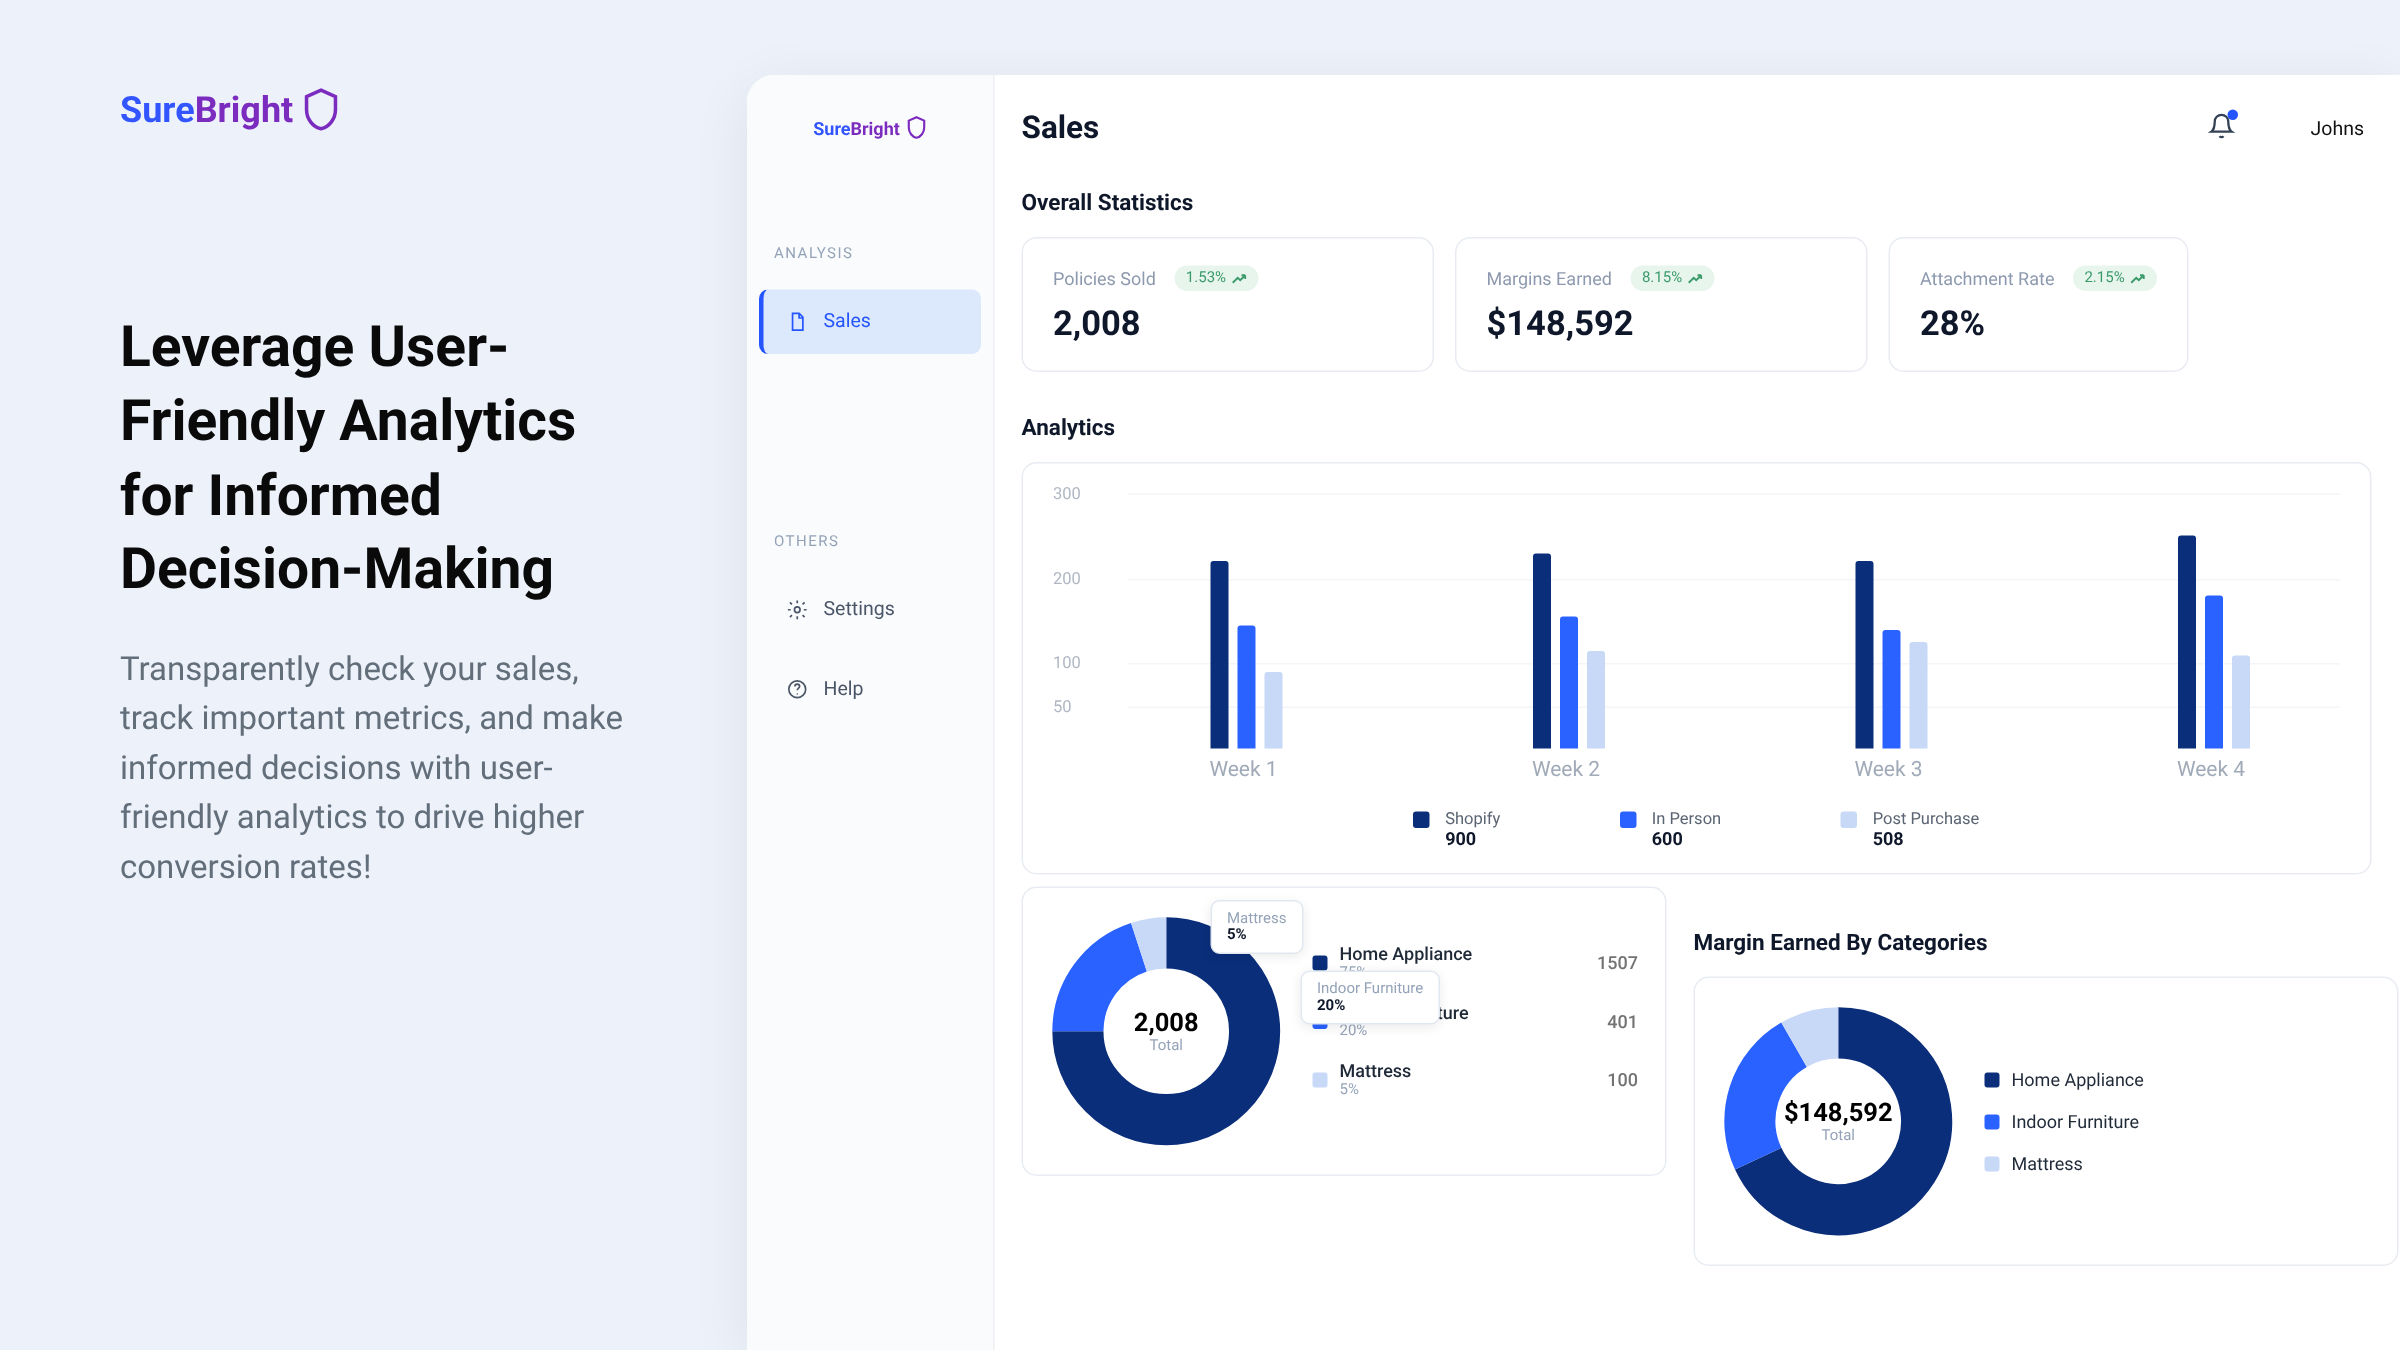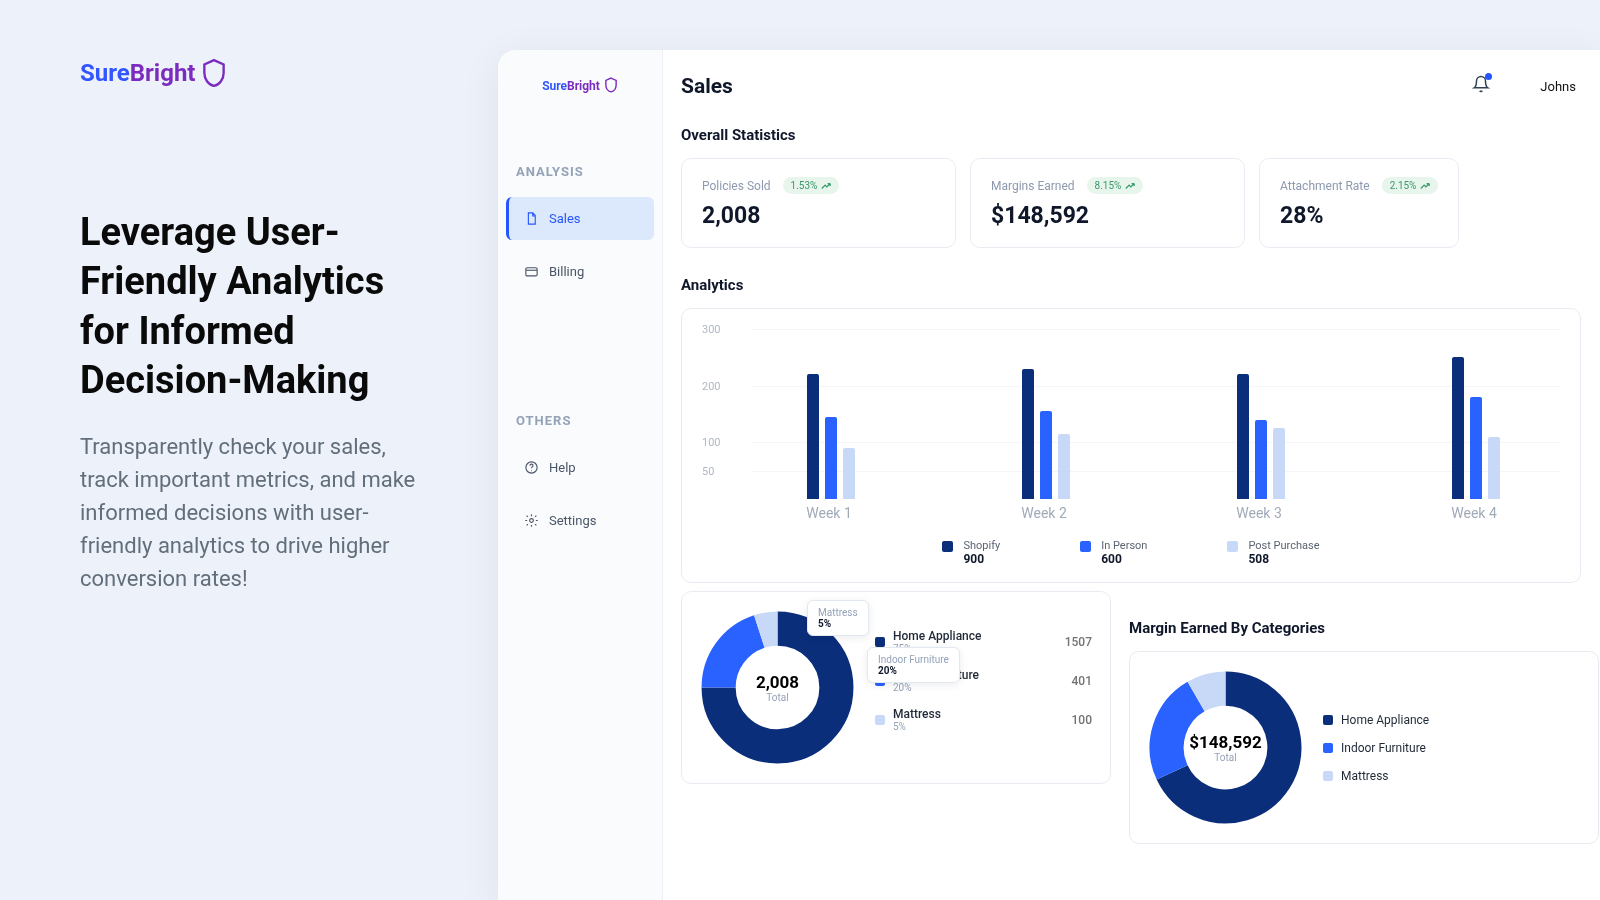--- a/index.html
+++ b/index.html
@@ -57,24 +57,24 @@
   background: #fafbfc;
   border-right: 1px solid #eef0f3;
   padding: 25px 0;
   flex-shrink: 0;
 }
 .sidebar .mini-logo { text-align: center; margin-bottom: 70px; }
 .sidebar .mini-logo .wordmark { font-size: 12px; font-weight: 700; }
 .sidebar .mini-logo .sure { color: #3355ff; }
 .sidebar .mini-logo .bright { color: #7b2cbf; }
 .sb-section-label {
-  font-size: 13px;
+  font-size: 10px;
   letter-spacing: 1px;
   color: #94a3b8;
-  font-weight: 700;
+  font-weight: 400;
   padding: 0 18px;
   margin-bottom: 18px;
 }
 .sb-items { margin-bottom: 120px; }
 .sb-item {
   display: flex;
   align-items: center;
   gap: 10px;
   padding: 14px 18px;
   font-size: 13px;
@@ -206,44 +206,37 @@
         </svg>
     </div>
     <div class="sb-section-label">ANALYSIS</div>
     <div class="sb-items" id="sb-items-1">
         <div class="sb-item active">
           <svg viewBox="0 0 24 24">
             <path d="M7 3h7l4 4v14H7z M14 3v5h4" fill="none" stroke="#2555ff" stroke-width="1.8"></path>
           </svg>
           <span>Sales</span>
         </div>
+      </div>
+    <div class="sb-section-label">OTHERS</div>
+    <div id="sb-items-2">
         <div class="sb-item">
           <svg viewBox="0 0 24 24">
-            <rect x="3" y="6" width="18" height="13" rx="2" fill="none" stroke="#4a5568" stroke-width="1.8"></rect>
-            <line x1="3" y1="10" x2="21" y2="10" stroke="#4a5568" stroke-width="1.8"></line>
+            <circle cx="12" cy="12" r="3" fill="none" stroke="#4a5568" stroke-width="1.8"></circle>
+            <path d="M12 2v3M12 19v3M4.2 4.2l2.1 2.1M17.7 17.7l2.1 2.1M2 12h3M19 12h3M4.2 19.8l2.1-2.1M17.7 6.3l2.1-2.1" stroke="#4a5568" stroke-width="1.8"></path>
           </svg>
-          <span>Billing</span>
-        </div>
-      </div>
-    <div class="sb-section-label">OTHERS</div>
-    <div id="sb-items-2">
+          <span>Settings</span>
+        </div>
         <div class="sb-item">
           <svg viewBox="0 0 24 24">
             <circle cx="12" cy="12" r="9" fill="none" stroke="#4a5568" stroke-width="1.8"></circle>
             <path d="M9.5 9a2.5 2.5 0 115 0c0 1.5-2.5 2-2.5 4" fill="none" stroke="#4a5568" stroke-width="1.8"></path>
             <circle cx="12" cy="17" r="0.8" fill="#4a5568"></circle>
           </svg>
           <span>Help</span>
-        </div>
-        <div class="sb-item">
-          <svg viewBox="0 0 24 24">
-            <circle cx="12" cy="12" r="3" fill="none" stroke="#4a5568" stroke-width="1.8"></circle>
-            <path d="M12 2v3M12 19v3M4.2 4.2l2.1 2.1M17.7 17.7l2.1 2.1M2 12h3M19 12h3M4.2 19.8l2.1-2.1M17.7 6.3l2.1-2.1" stroke="#4a5568" stroke-width="1.8"></path>
-          </svg>
-          <span>Settings</span>
         </div>
       </div>
   </div>
 
   <div class="main">
     <div class="topbar">
       <div class="page-title">Sales</div>
       <div class="top-right">
         <div class="bell">
           <svg viewBox="0 0 24 24" fill="none" stroke="currentColor" stroke-width="2">

